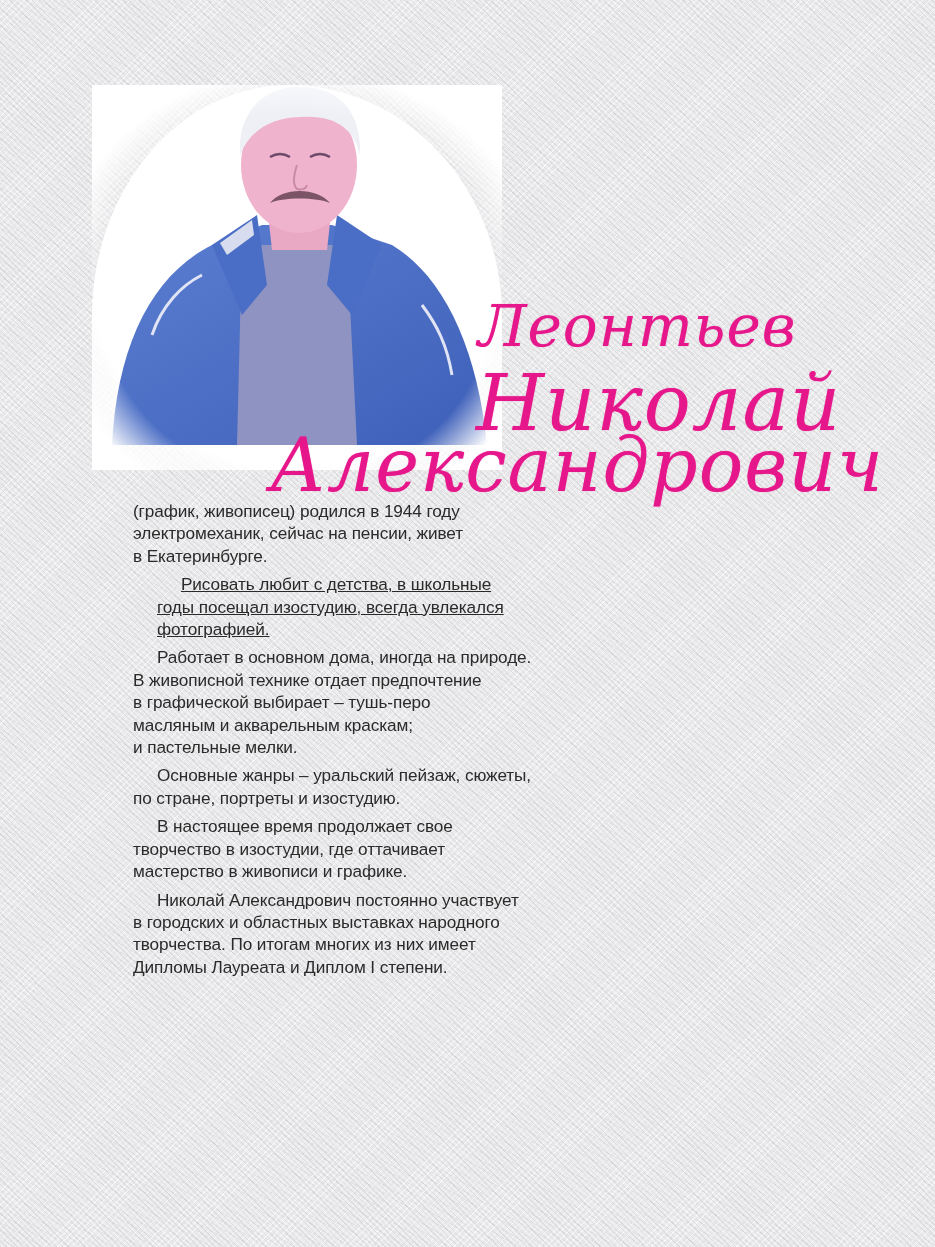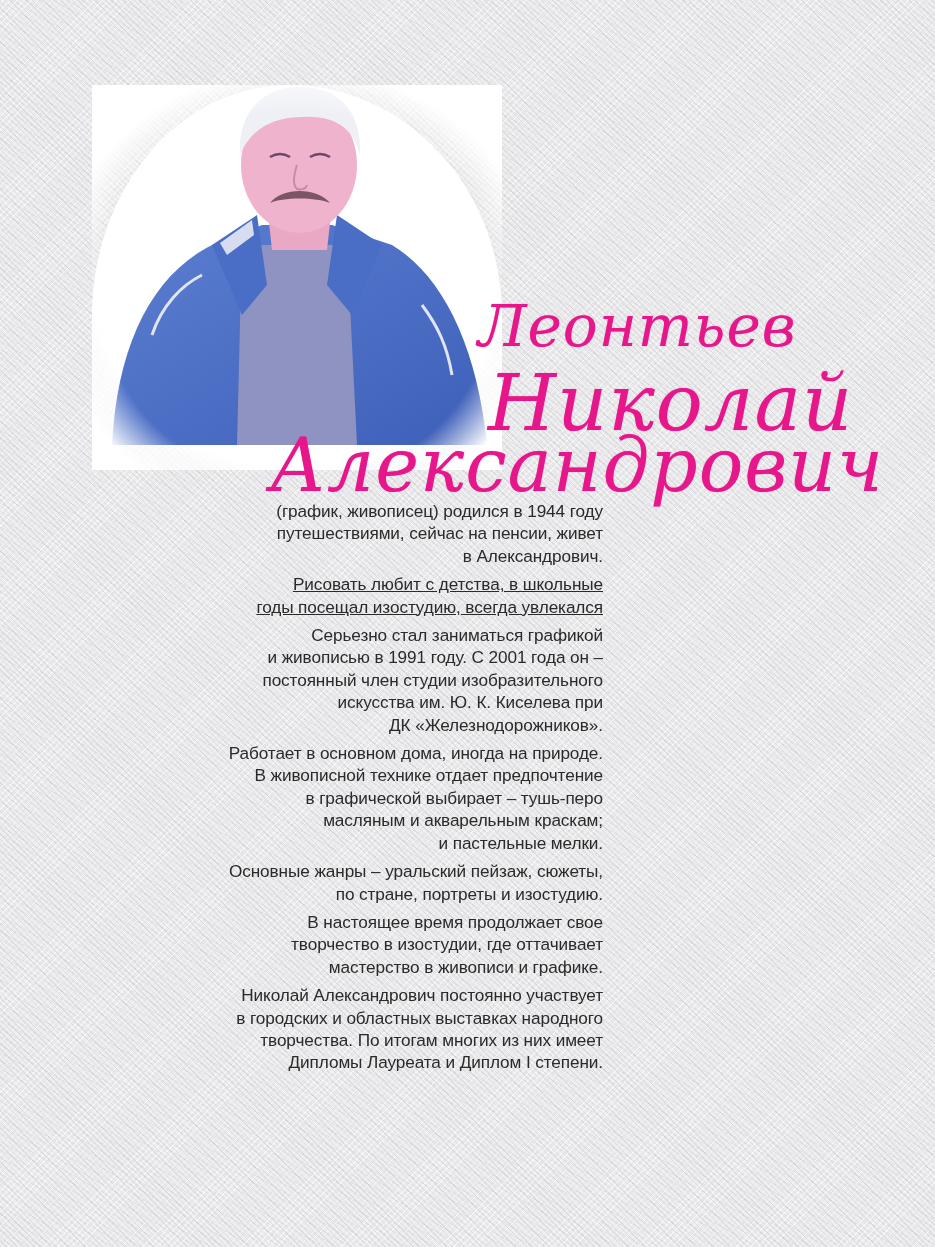--- a/index.html
+++ b/index.html
@@ -19,28 +19,28 @@
     filter: blur(0px);
   }
   .photo svg { position: absolute; left: 0; top: 0; }
   .title {
     position: absolute; color: #e6168b;
     font-family: "DejaVu Serif", serif; font-style: italic;
     white-space: nowrap; letter-spacing: 1px;
     text-shadow: 0 0 1px rgba(230,22,139,0.5);
   }
   .t1 { left: 478px; top: 292px; font-size: 58px; }
-  .t2 { left: 488px; top: 358px; font-size: 78px; }
+  .t2 { left: 476px; top: 358px; font-size: 78px; }
   .t3 { left: 270px; top: 422px; font-size: 74px; }
   .bio {
     position: absolute; left: 133px; top: 500px; width: 470px;
     font-size: 17.2px; line-height: 22.4px; color: #2a2a2a;
     letter-spacing: -0.1px;
   }
-  .bio p { margin: 0 0 6px 0; text-align: right; }
+  .bio p { margin: 0 0 6px 0; }
   .bio p.indent { text-indent: 24px; text-decoration: underline; }
   .bio .ln { display: block; white-space: nowrap; }
 </style>
 </head>
 <body>
 
 <div class="photo">
   <svg width="410" height="385" viewBox="0 0 410 385">
     <defs>
       <radialGradient id="fade" cx="50%" cy="55%" r="60%">
@@ -81,33 +81,27 @@
   </svg>
 </div>
 
 <div class="title t1">Леонтьев</div>
 <div class="title t2">Николай</div>
 <div class="title t3">Александрович</div>
 
 <div class="bio">
   <p>
     <span class="ln">(график, живописец) родился в 1944 году</span>
-    <span class="ln">путешествиями, сейчас на пенсии, живет</span>
-    <span class="ln">в Александрович.</span>
+    <span class="ln">электромеханик, сейчас на пенсии, живет</span>
+    <span class="ln">в Екатеринбурге.</span>
   </p>
   <p class="indent">
     <span class="ln" style="padding-left:24px">Рисовать любит с детства, в школьные</span>
     <span class="ln">годы посещал изостудию, всегда увлекался</span>
-  </p>
-  <p>
-    <span class="ln" style="padding-left:24px">Серьезно стал заниматься графикой</span>
-    <span class="ln">и живописью в 1991 году. С 2001 года он –</span>
-    <span class="ln">постоянный член студии изобразительного</span>
-    <span class="ln">искусства им. Ю. К. Киселева при</span>
-    <span class="ln">ДК «Железнодорожников».</span>
+    <span class="ln">фотографией.</span>
   </p>
   <p>
     <span class="ln" style="padding-left:24px">Работает в основном дома, иногда на природе.</span>
     <span class="ln">В живописной технике отдает предпочтение</span>
     <span class="ln">в графической выбирает – тушь-перо</span>
     <span class="ln">масляным и акварельным краскам;</span>
     <span class="ln">и пастельные мелки.</span>
   </p>
   <p>
     <span class="ln" style="padding-left:24px">Основные жанры – уральский пейзаж, сюжеты,</span>

